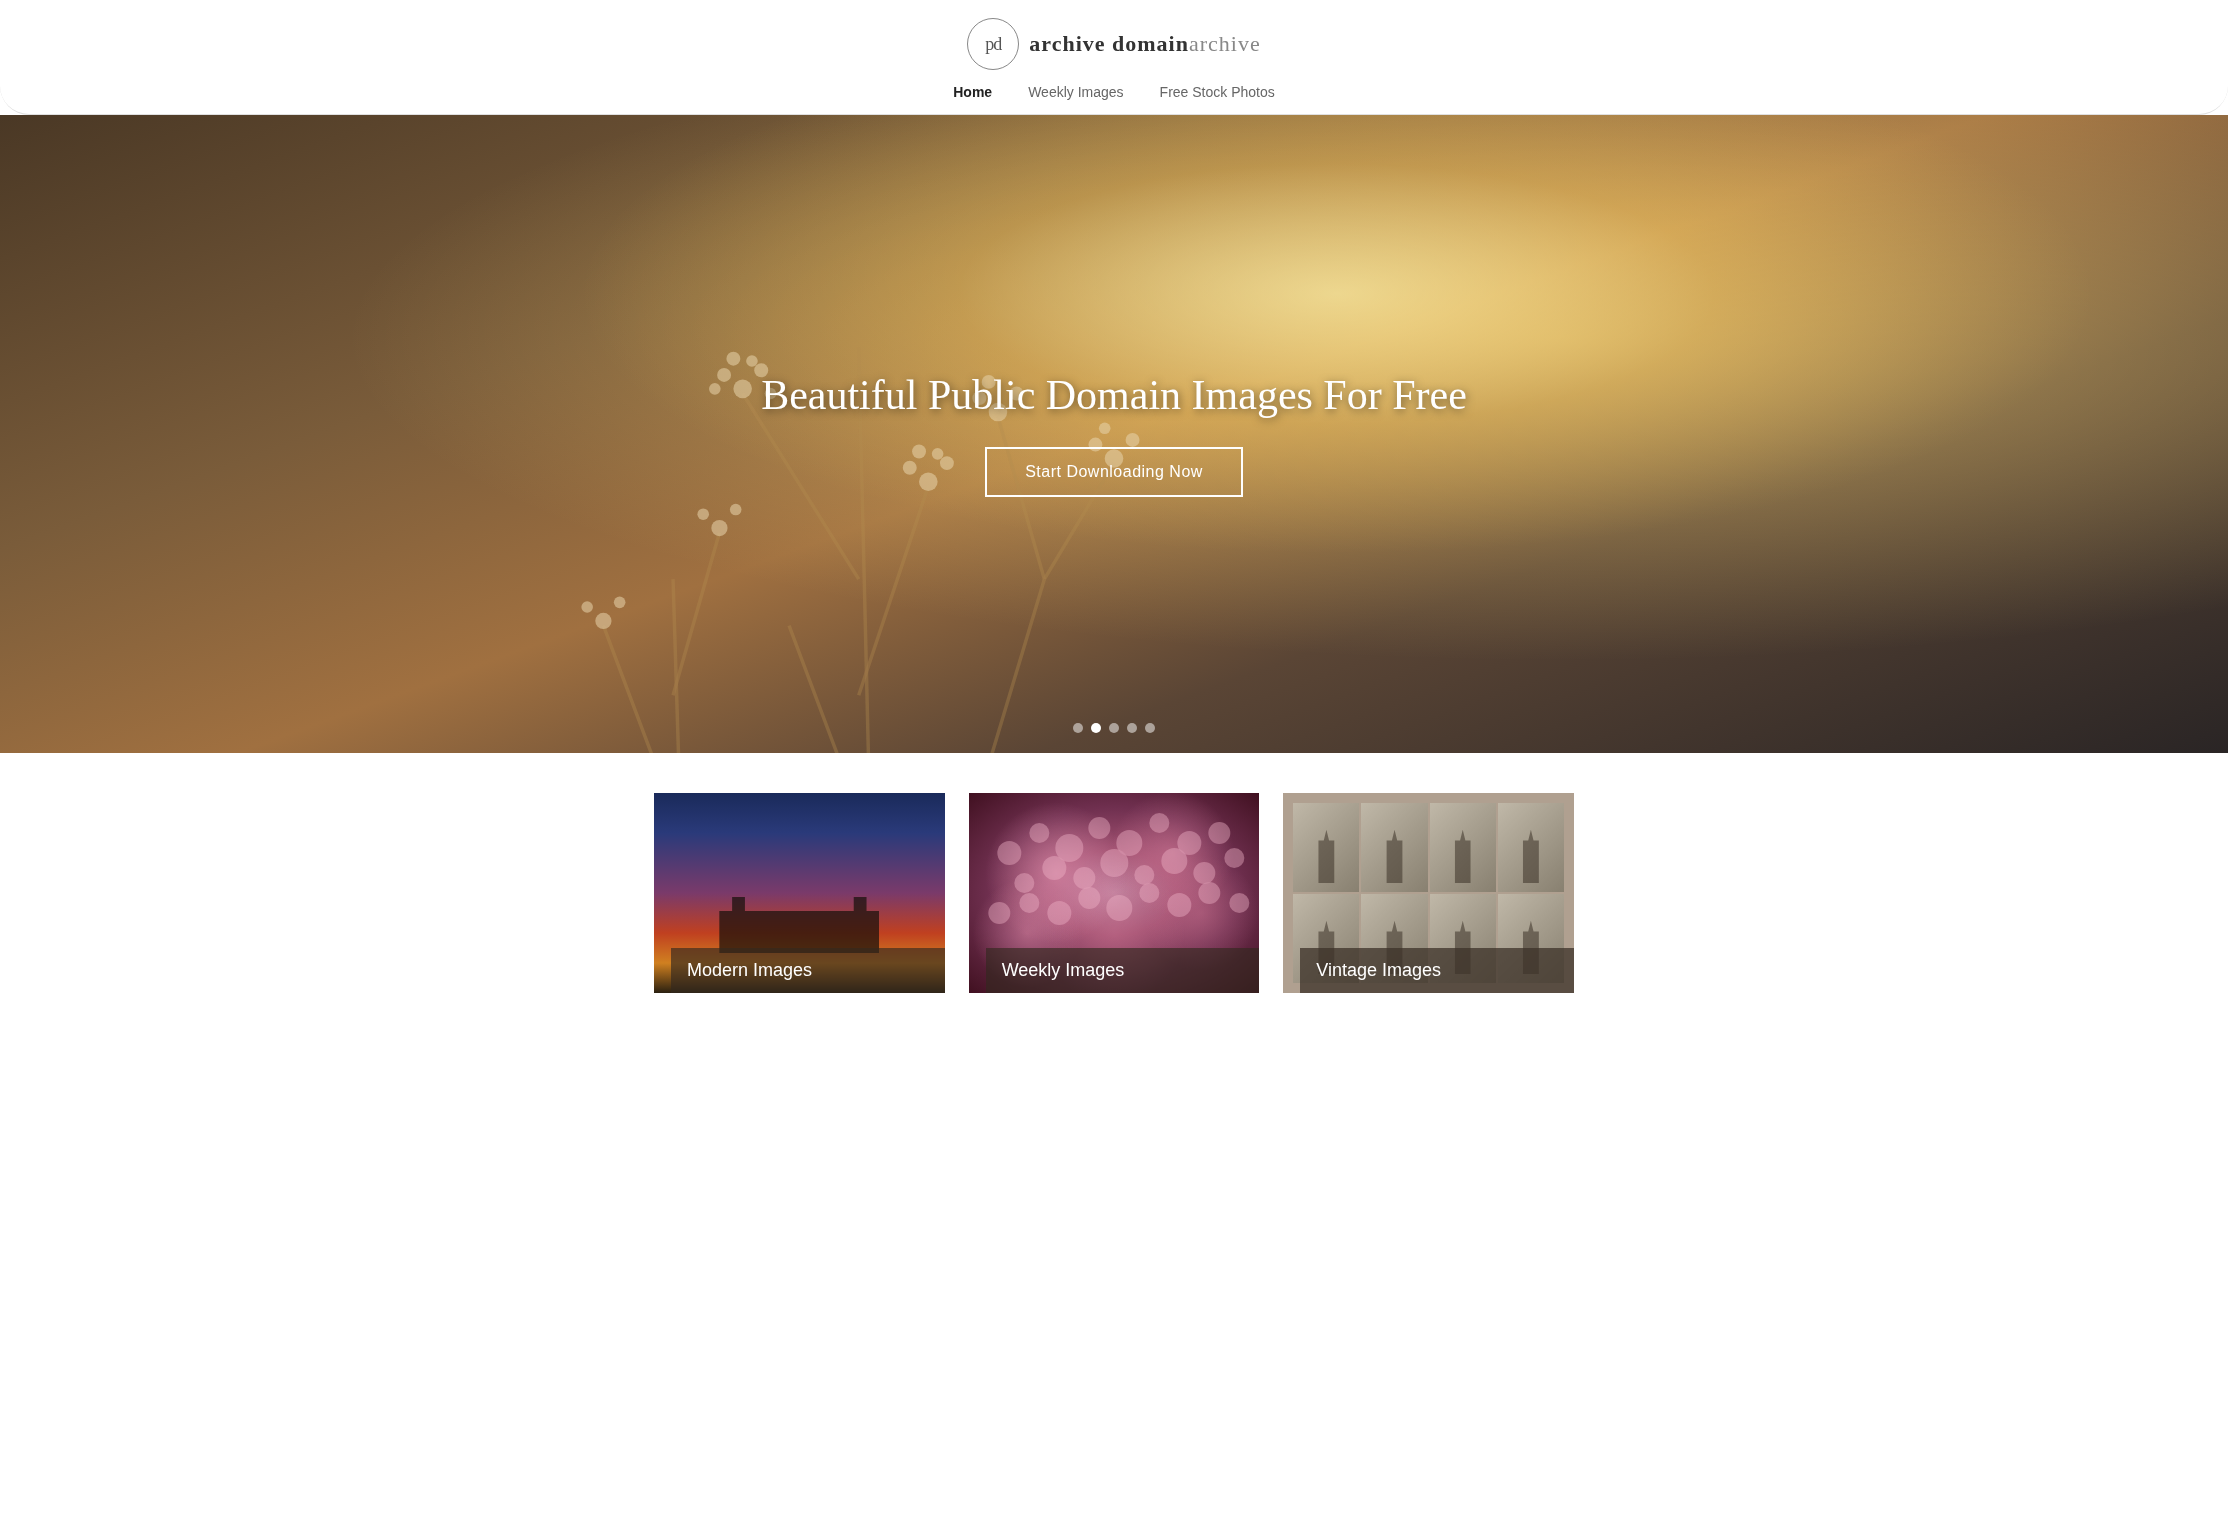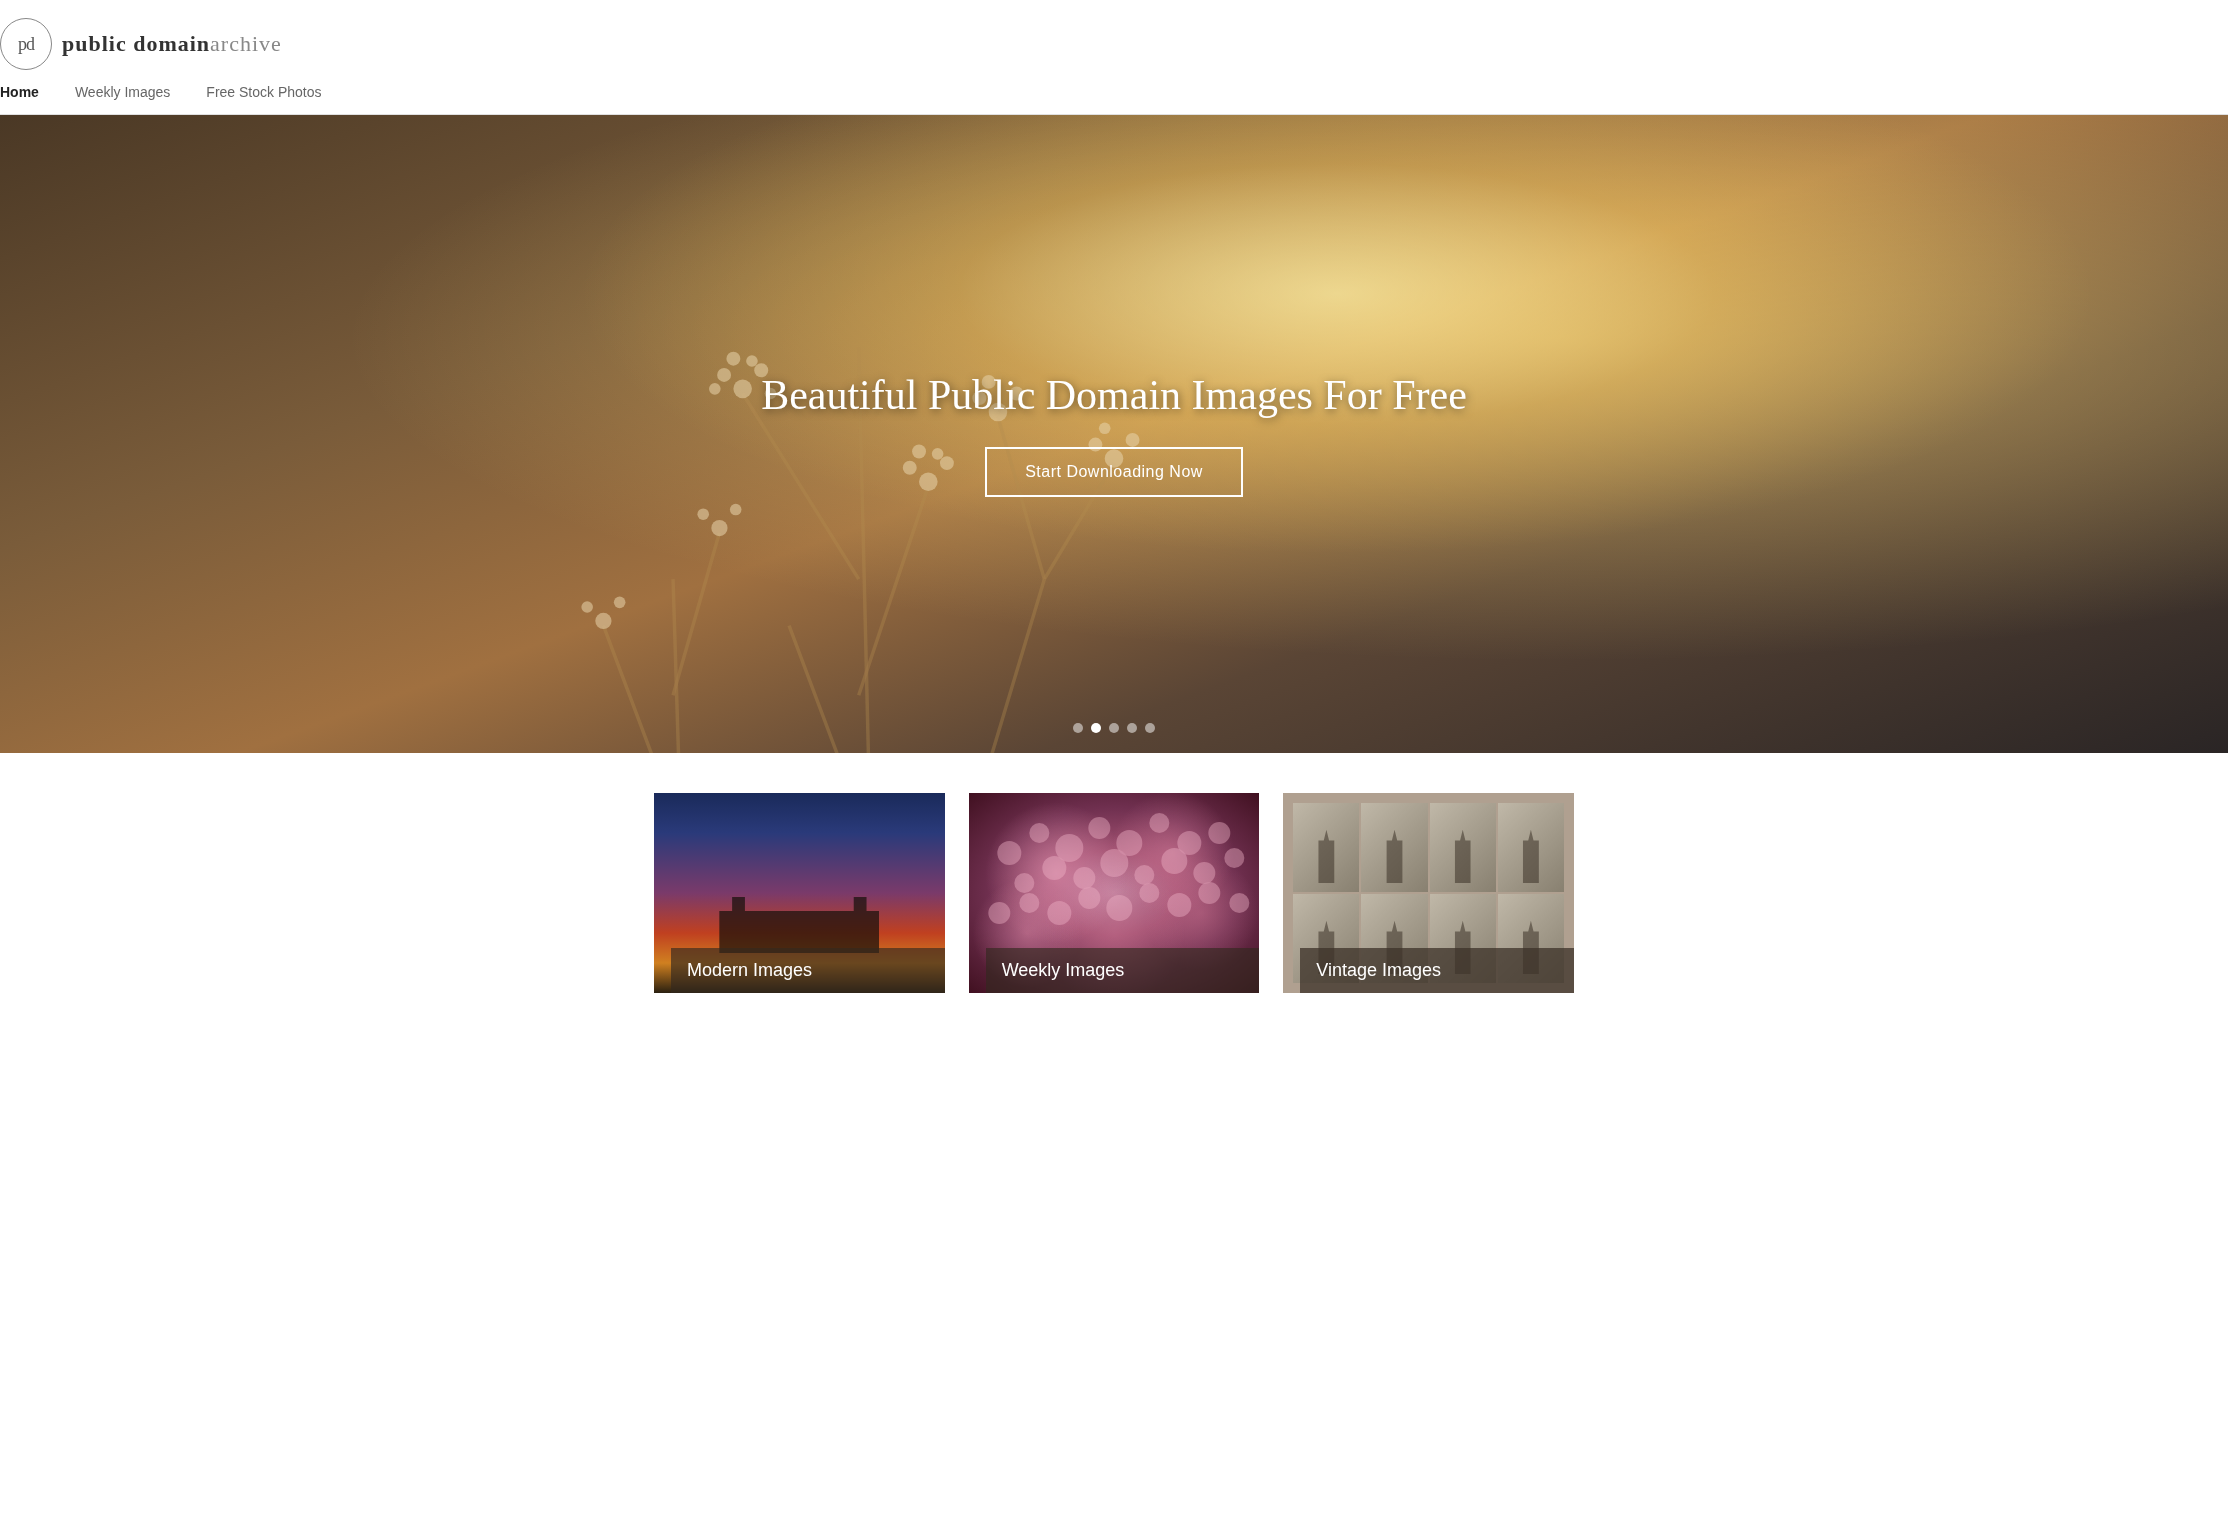--- a/index.html
+++ b/index.html
@@ -11,24 +11,25 @@
     body {
       font-family: 'Georgia', serif;
       background: #fff;
       color: #333;
     }
 
     
     .header {
       display: flex;
       flex-direction: column;
-      align-items: flex-start;
+      align-items: center;
       padding: 18px 0 0 0;
       background: #fff;
       border-bottom: 1px solid #e0e0e0;
+      border-radius: 29px;
     }
 
     .logo-container {
       display: flex;
       align-items: center;
       gap: 10px;
       margin-bottom: 14px;
     }
 
     .logo-circle {
@@ -273,21 +274,21 @@
   </style>
 </head>
 <body>
 
 <header class="header">
   <div class="logo-container">
     <div class="logo-circle">
       <span>pd</span>
     </div>
     <div class="logo-text">
-      <span class="bold">public domain</span><span class="light">archive</span>
+      <span class="bold">archive domain</span><span class="light">archive</span>
     </div>
   </div>
   <nav>
     <a href="#" class="active">Home</a>
     <a href="#">Weekly Images</a>
     <a href="#">Free Stock Photos</a>
   </nav>
 </header>
 
 <section class="hero">

